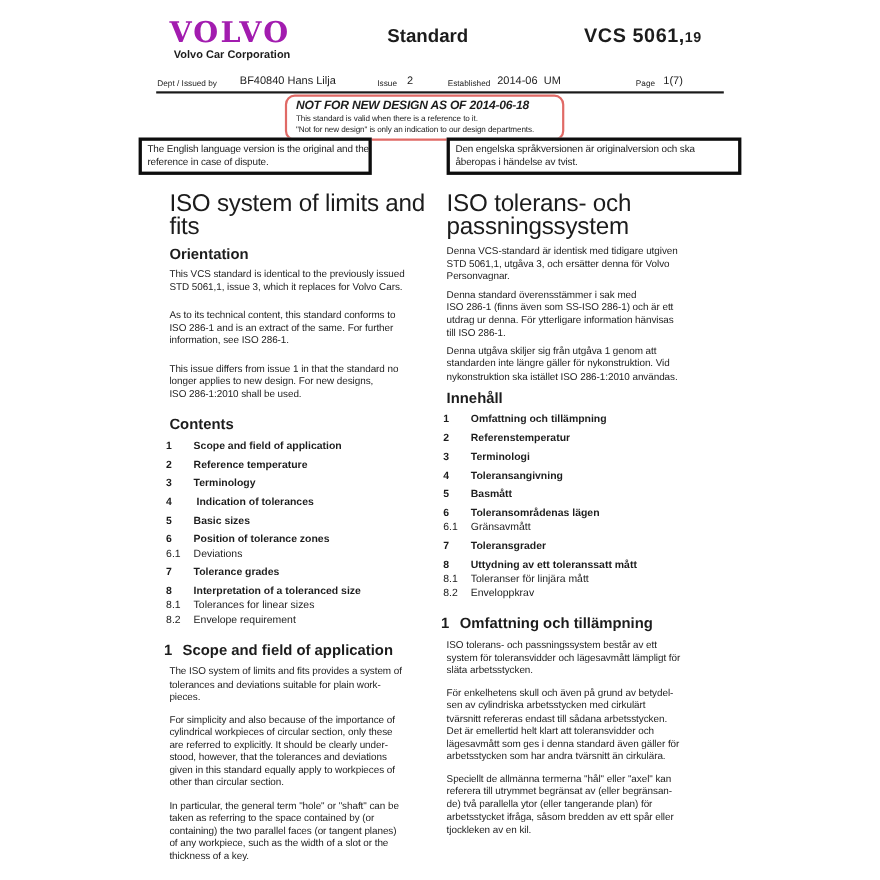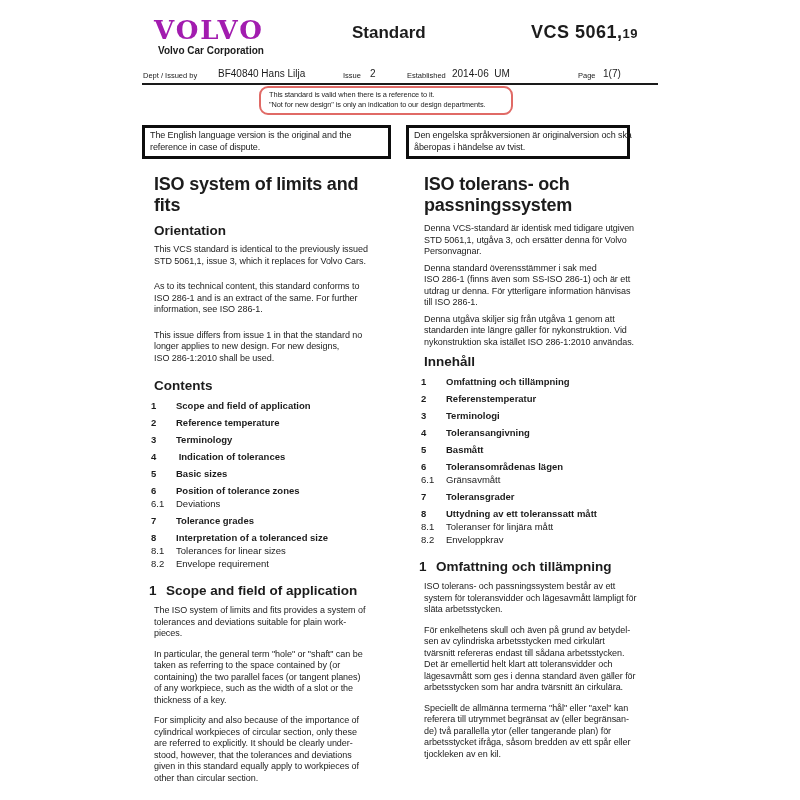--- a/index.html
+++ b/index.html
@@ -25,27 +25,27 @@
     position:absolute;left:259px;top:86px;width:254px;box-sizing:border-box;
     border:2px solid #e06a66;border-radius:9px;padding:2px 8px 3px 8px;background:#fff;
   }
   .notice-title{font-size:11px;font-weight:bold;font-style:italic;line-height:13px;letter-spacing:-0.2px;}
   .notice-line{font-size:7.4px;line-height:10px;letter-spacing:-0.1px;white-space:pre;}
   
   .lang-box{
     position:absolute;top:125px;box-sizing:border-box;border:3px solid #0d0d0d;
     padding:2px 5px 3px 5px;font-size:9px;line-height:11.5px;letter-spacing:-0.1px;white-space:pre;background:#fff;
   }
-  .lang-en{left:142px;width:249px;}
-  .lang-sv{left:406px;width:224px;}
+  .lang-en{left:126px;width:212px;}
+  .lang-sv{left:406px;width:268px;}
   
   .col{position:absolute;top:174px;}
   .col-left{left:154px;width:240px;}
-  .col-right{left:424px;width:250px;}
-  .doc-title{font-size:18px;line-height:21px;font-weight:bold;margin:0 0 7px 0;white-space:pre;letter-spacing:-0.2px;}
+  .col-right{left:406px;width:250px;}
+  .doc-title{font-size:22px;line-height:21px;font-weight:normal;margin:0 0 7px 0;white-space:pre;letter-spacing:-0.2px;}
   .sub-heading{font-size:13.5px;font-weight:bold;margin:0 0 6px 0;}
   .para{font-size:9px;line-height:11.5px;letter-spacing:-0.05px;white-space:pre;margin:0 0 14px 0;}
   .col-right .orient .para{margin-bottom:5px;}
   .secbody .para{margin-bottom:9px;}
   .contents-heading{font-size:13.5px;font-weight:bold;margin:6px 0 7px 0;}
   .toc{margin-left:-3px;}
   .toc-row{display:flex;font-size:9.5px;line-height:12px;margin-top:5px;}
   .toc-row.sub{margin-top:1px;font-weight:normal;}
   .toc-row.main{font-weight:bold;}
   .toc-num{width:25px;flex:none;}
@@ -70,20 +70,21 @@
   <span class="meta-label" style="left:343px;top:71px;">Issue</span>
   <span class="meta-value" style="left:370px;top:68px;">2</span>
   <span class="meta-label" style="left:407px;top:71px;">Established</span>
   <span class="meta-value" style="left:452px;top:68px;">2014-06  UM</span>
   <span class="meta-label" style="left:578px;top:71px;">Page</span>
   <span class="meta-value" style="left:603px;top:68px;">1(7)</span>
 
   <div class="header-rule"></div>
 
   <div class="notice-box" style="border-color: rgb(224, 106, 102);">
+    <div class="notice-title">NOT FOR NEW DESIGN AS OF 2014-06-18</div>
     <div class="notice-line">This standard is valid when there is a reference to it.</div>
     <div class="notice-line">"Not for new design" is only an indication to our design departments.</div>
   </div>
 
   <div class="lang-box lang-en">The English language version is the original and the
 reference in case of dispute.</div>
   <div class="lang-box lang-sv">Den engelska språkversionen är originalversion och ska
 åberopas i händelse av tvist.</div>
 
   <div class="col col-left">
@@ -145,31 +146,31 @@
         <div class="toc-row sub">
           <span class="toc-num">8.2</span>
           <span class="toc-label">Envelope requirement</span>
         </div>
       </div>
     <h2 class="section-heading"><span class="sec-num">1</span><span>Scope and field of application</span></h2>
     <div class="secbody">
         <p class="para">The ISO system of limits and fits provides a system of
 tolerances and deviations suitable for plain work-
 pieces.</p>
-        <p class="para">In particular, the general term "hole" or "shaft" can be
-taken as referring to the space contained by (or
-containing) the two parallel faces (or tangent planes)
-of any workpiece, such as the width of a slot or the
-thickness of a key.</p>
         <p class="para">For simplicity and also because of the importance of
 cylindrical workpieces of circular section, only these
 are referred to explicitly. It should be clearly under-
 stood, however, that the tolerances and deviations
 given in this standard equally apply to workpieces of
 other than circular section.</p>
+        <p class="para">In particular, the general term "hole" or "shaft" can be
+taken as referring to the space contained by (or
+containing) the two parallel faces (or tangent planes)
+of any workpiece, such as the width of a slot or the
+thickness of a key.</p>
       </div>
   </div>
 
   <div class="col col-right">
     <h1 class="doc-title">ISO tolerans- och
 passningssystem</h1>
     <div class="orient">
         <p class="para">Denna VCS-standard är identisk med tidigare utgiven
 STD 5061,1, utgåva 3, och ersätter denna för Volvo
 Personvagnar.</p>

